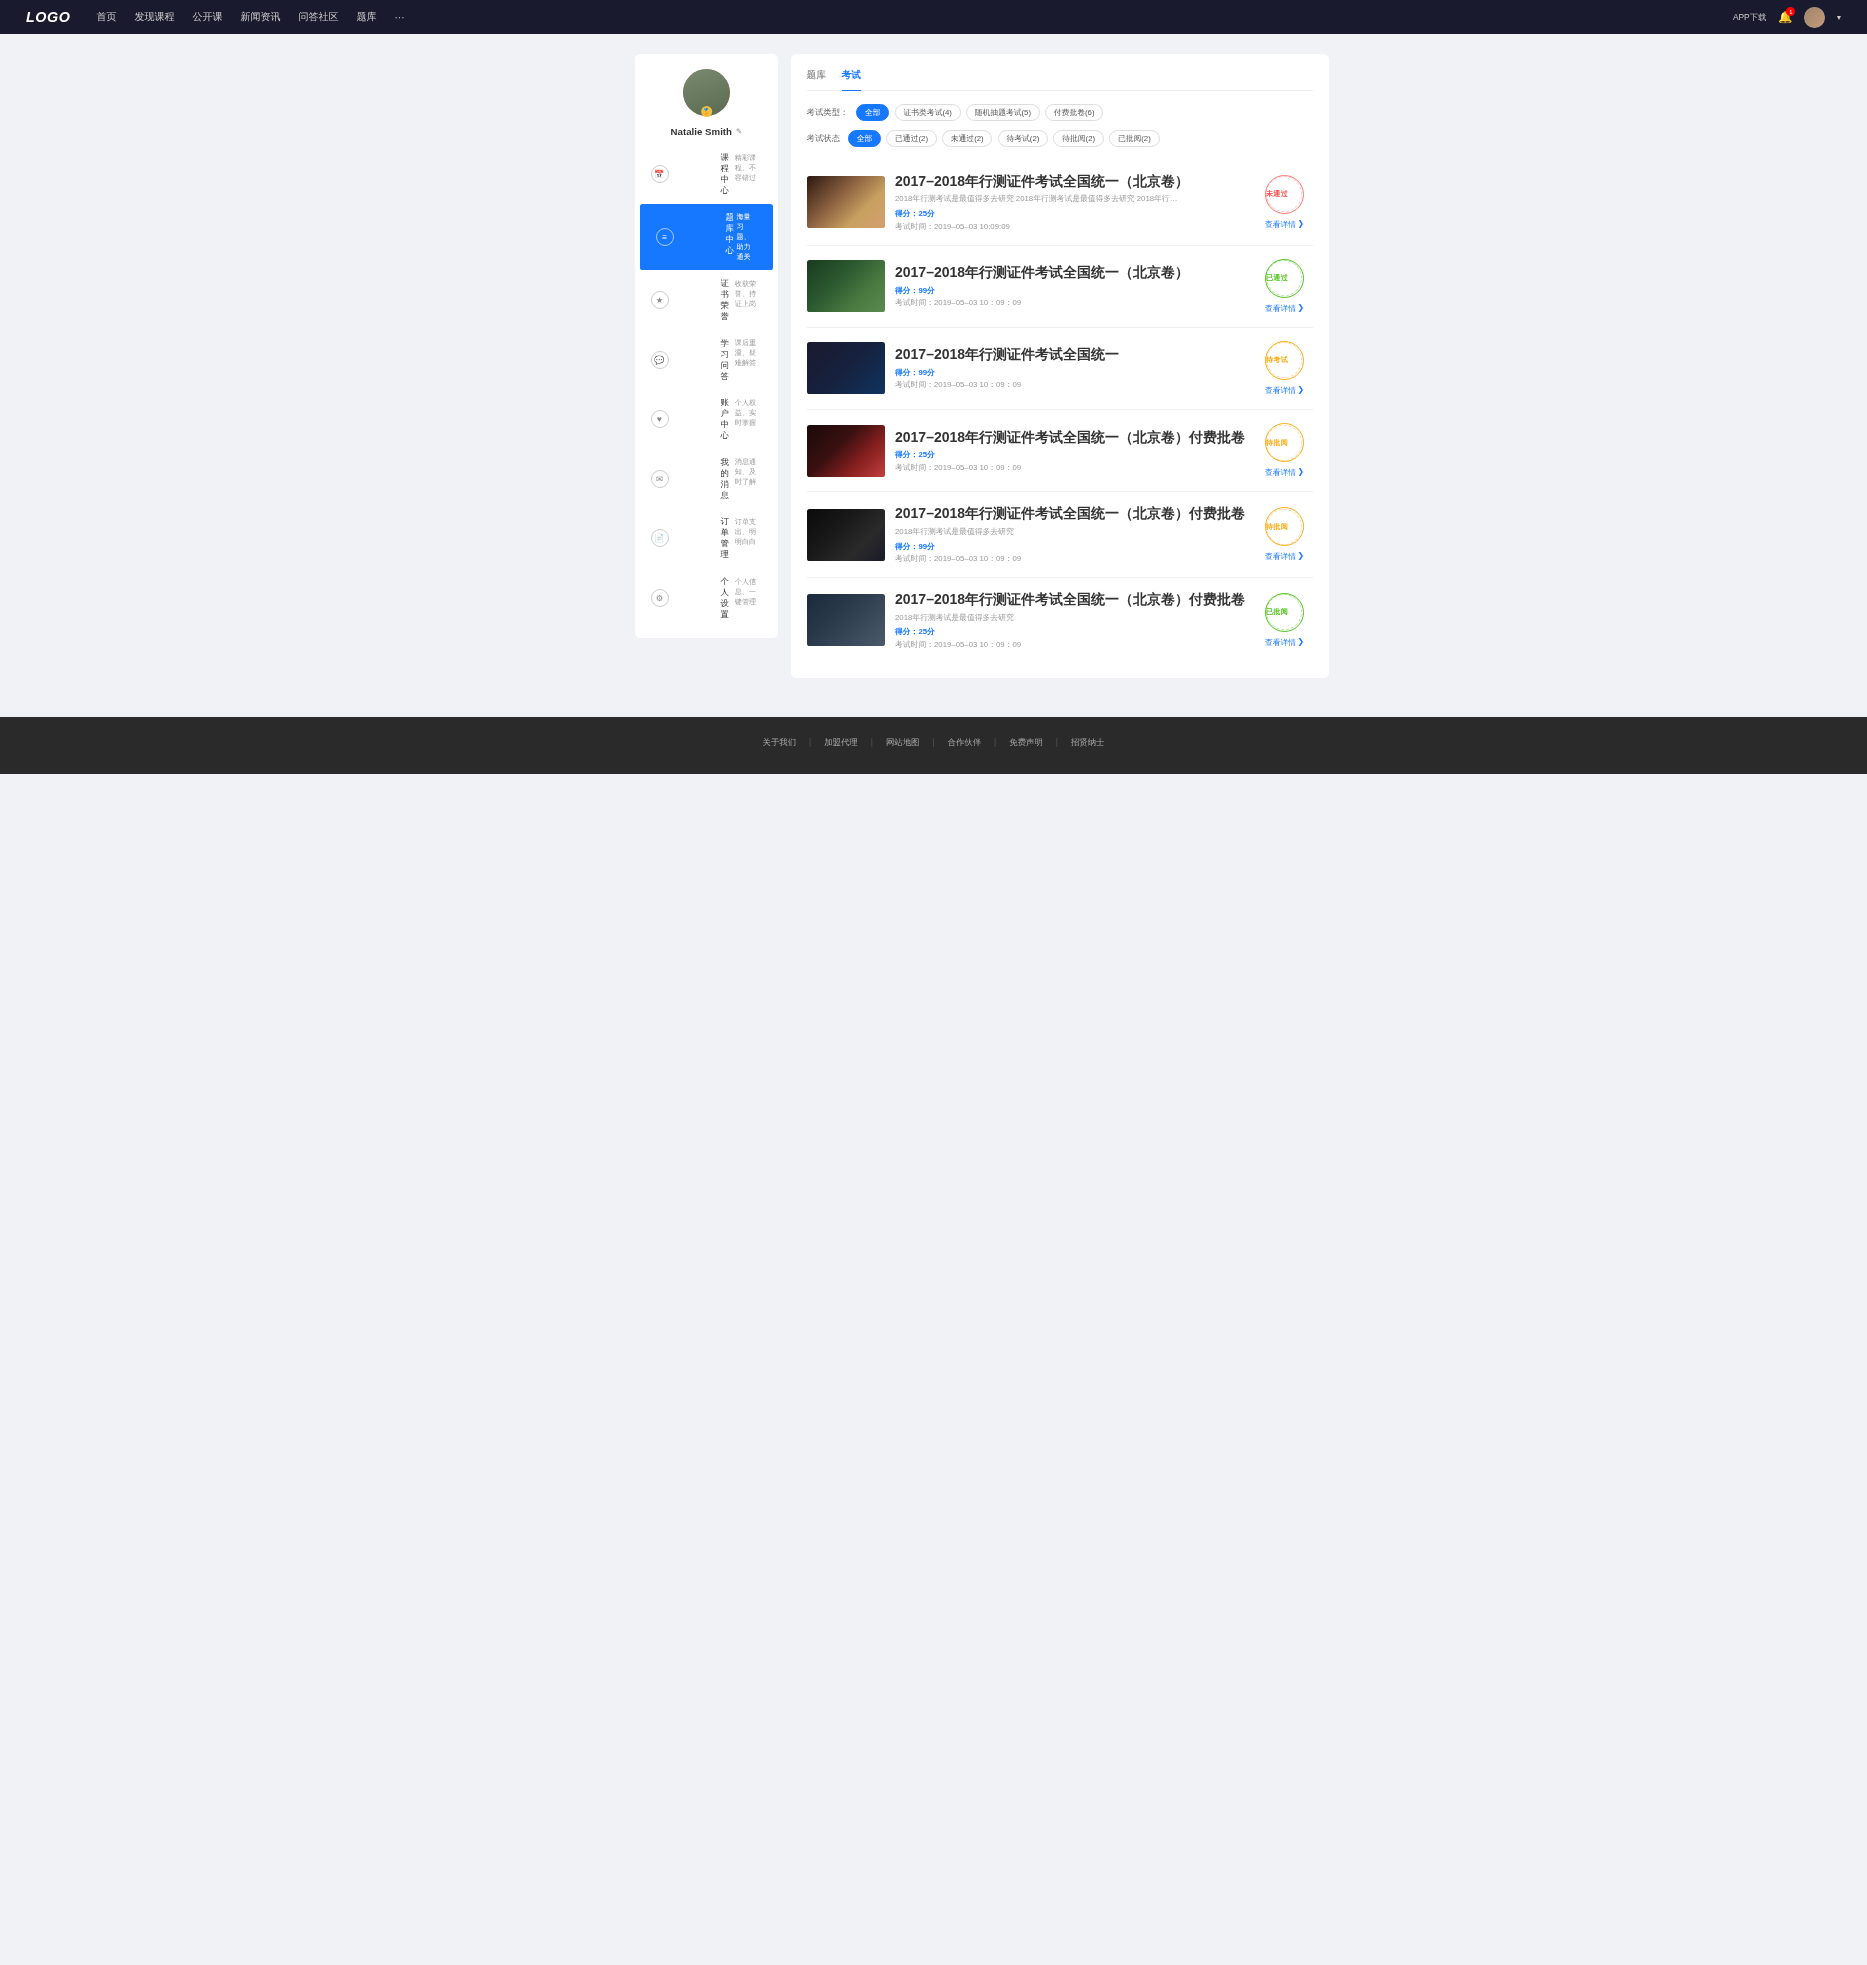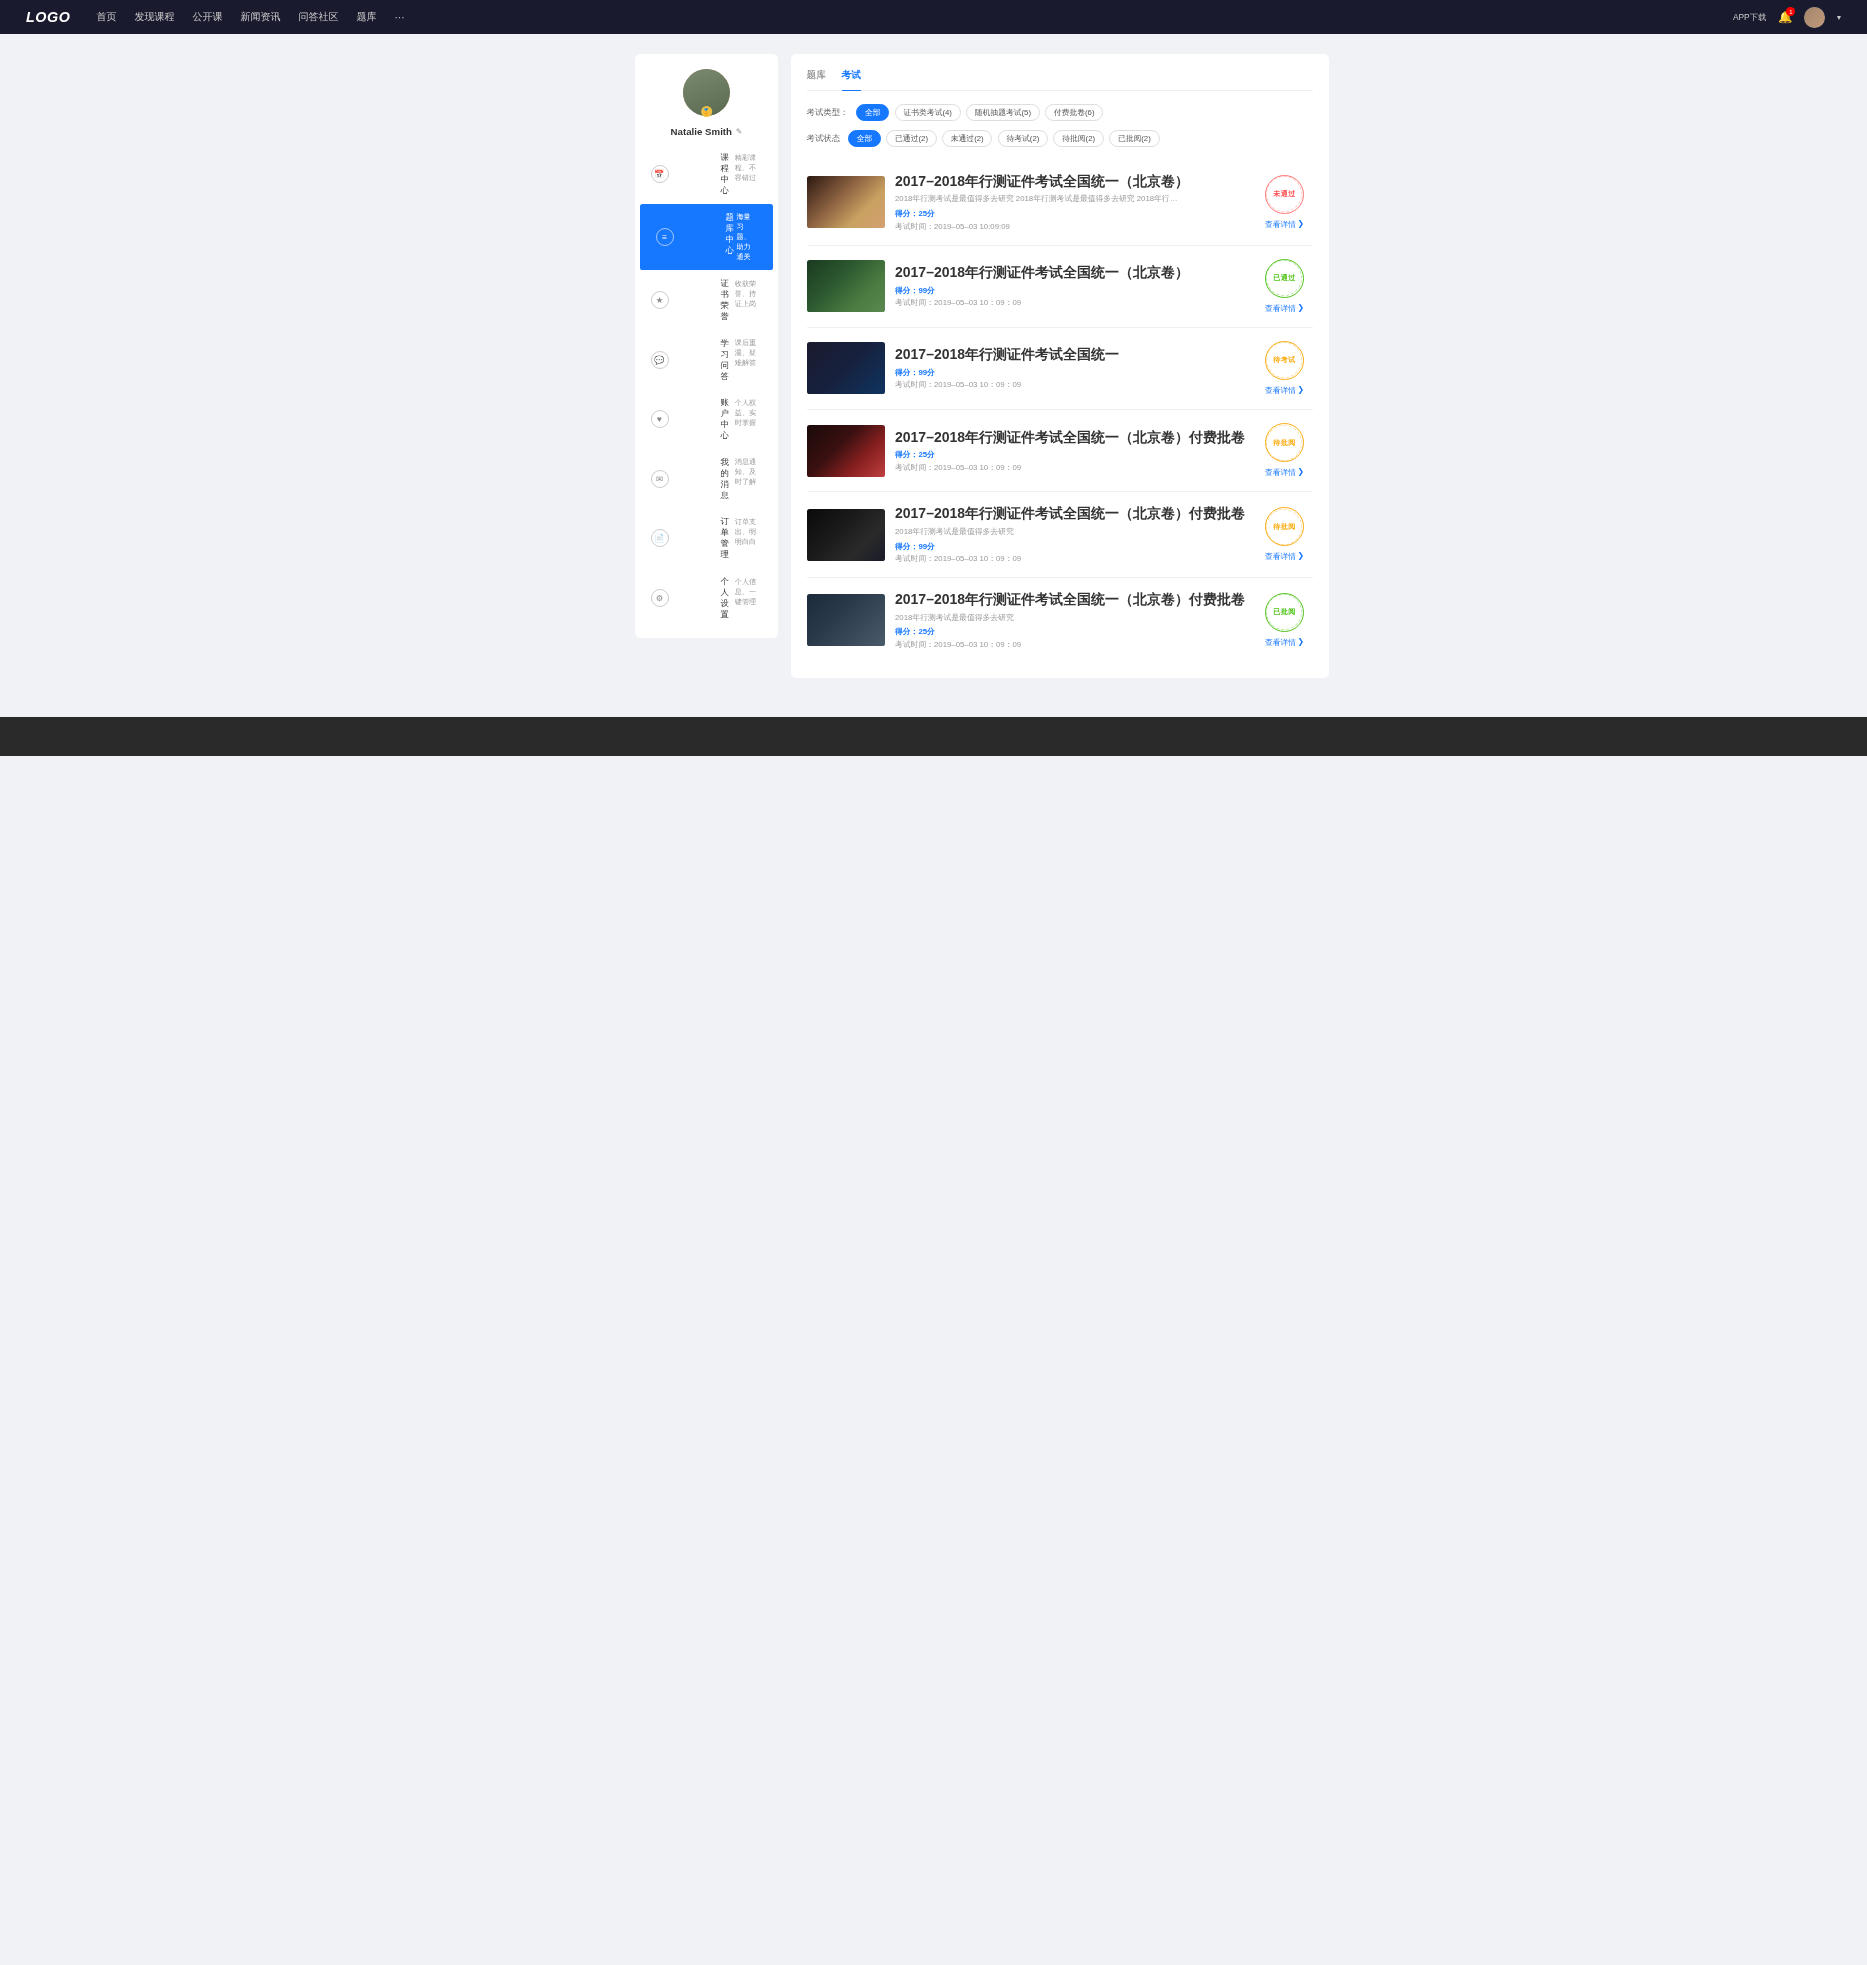--- a/index.html
+++ b/index.html
@@ -310,21 +310,20 @@
     }
 
     
     .status-stamp {
       width: 39px;
       height: 39px;
       border-radius: 50%;
       border: 1.6px solid;
       display: flex;
       align-items: center;
-      justify-content: center;
       font-size: 7.1px;
       font-weight: 700;
       letter-spacing: 0.3px;
       position: relative;
     }
     .status-stamp::before {
       content: '';
       position: absolute;
       width: 34px;
       height: 34px;
@@ -617,14 +616,27 @@
           <span class="view-detail"><span>查看详情</span> ❯</span>
         </div>
       </div>
 
     </div>
   </main>
 
 </div>
 
 <footer class="footer">
+  <div class="footer-links">
+    <a>关于我们</a>
+    <span class="footer-sep">|</span>
+    <a>加盟代理</a>
+    <span class="footer-sep">|</span>
+    <a>网站地图</a>
+    <span class="footer-sep">|</span>
+    <a>合作伙伴</a>
+    <span class="footer-sep">|</span>
+    <a>免费声明</a>
+    <span class="footer-sep">|</span>
+    <a>招贤纳士</a>
+  </div>
 </footer>
 
 
 </body></html>

